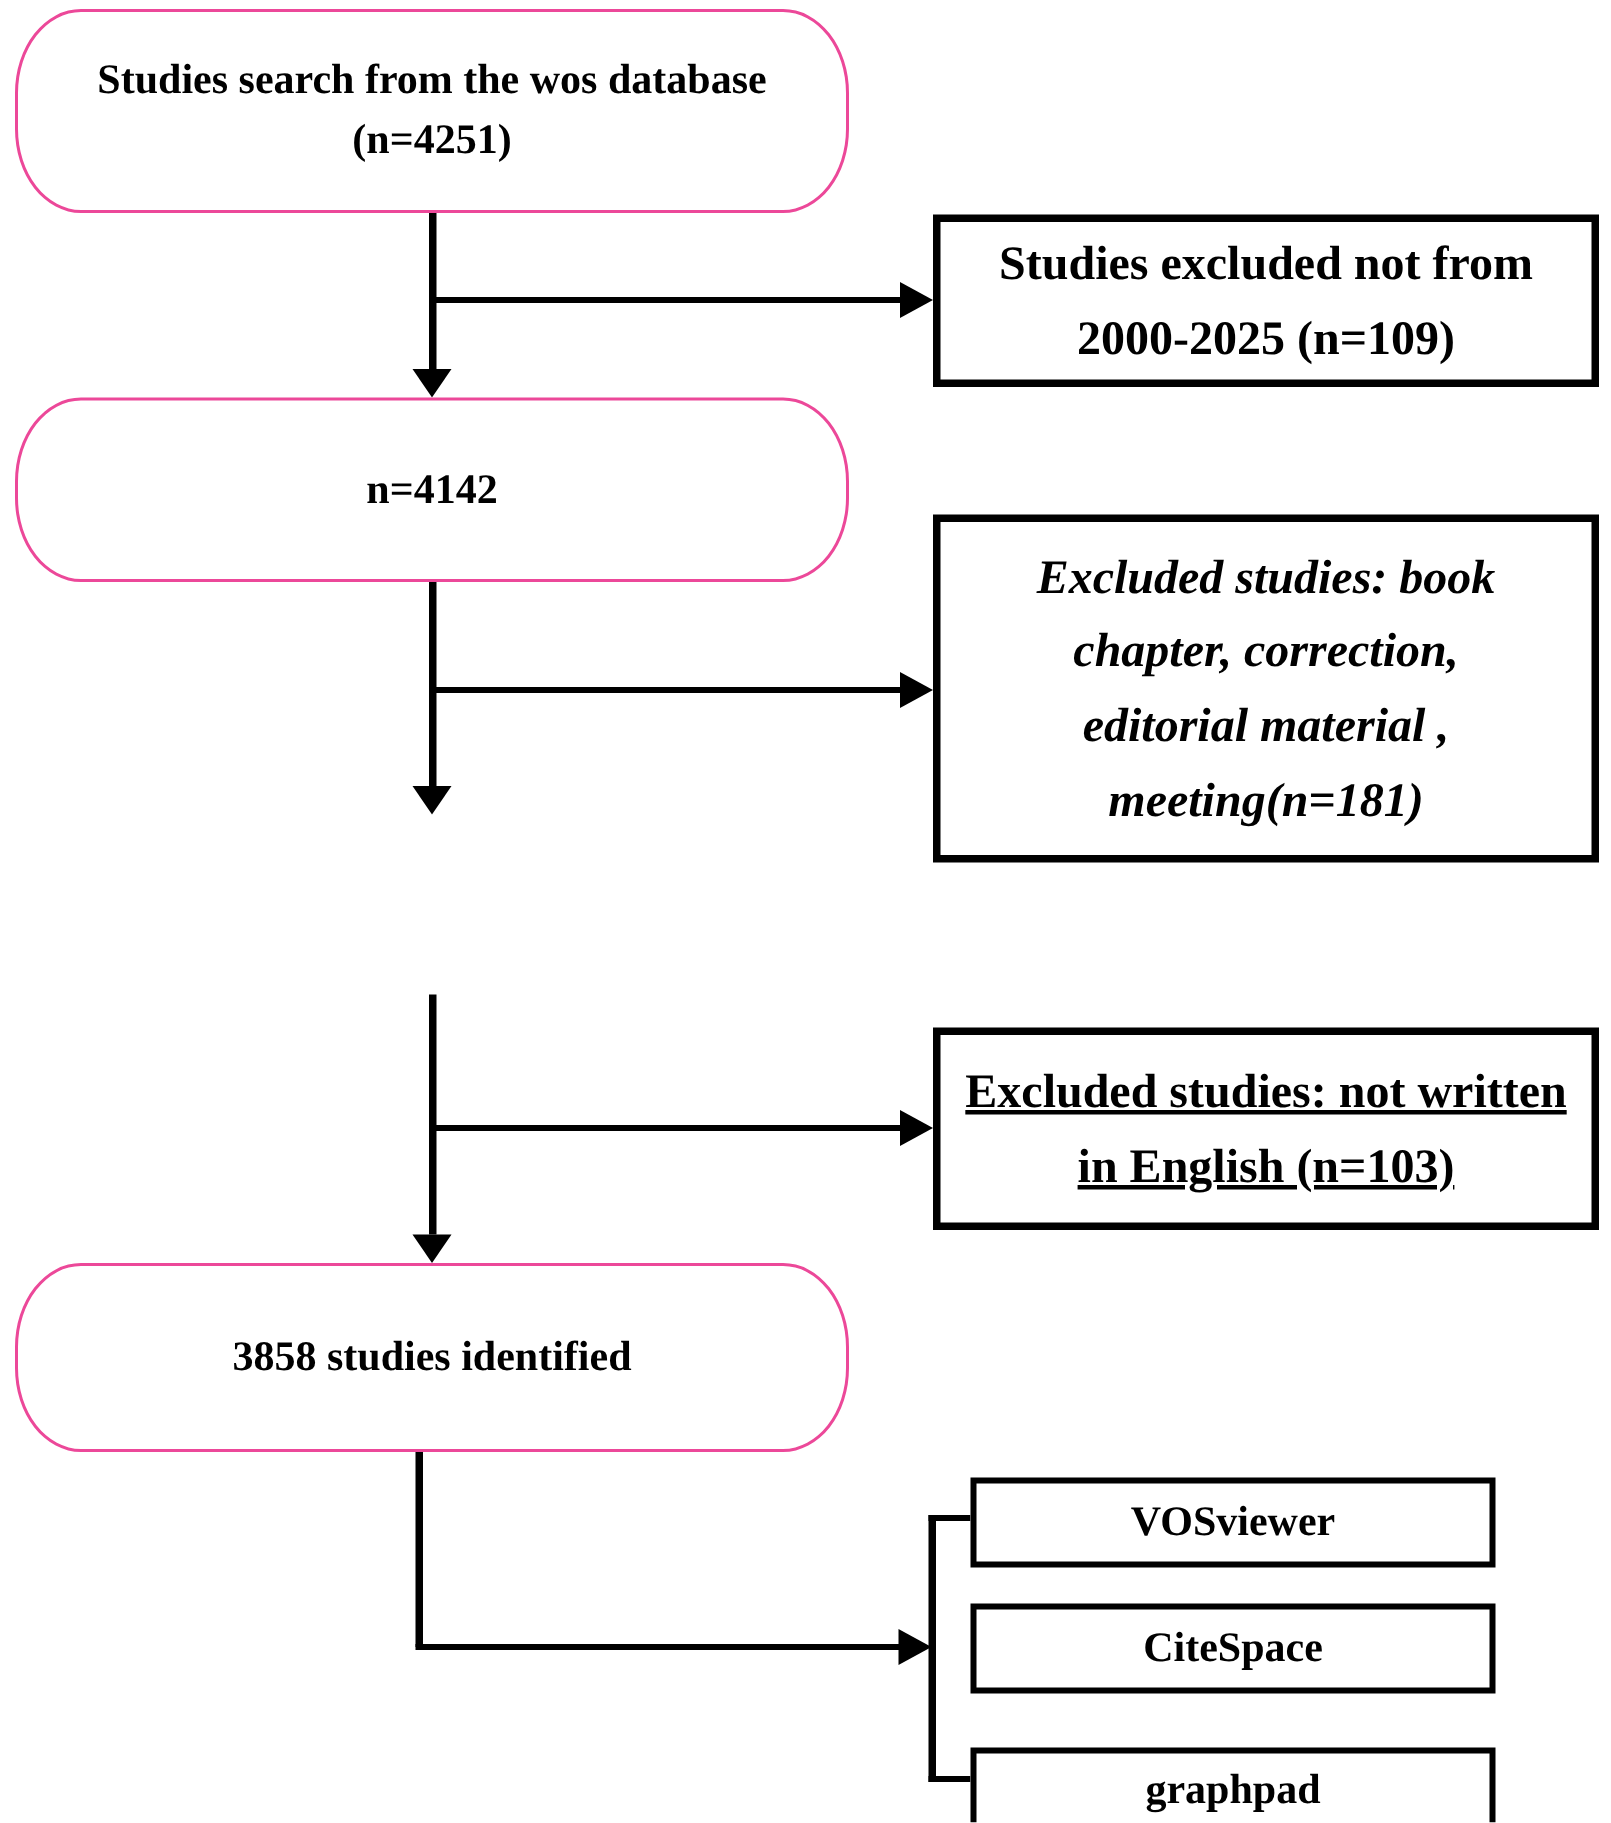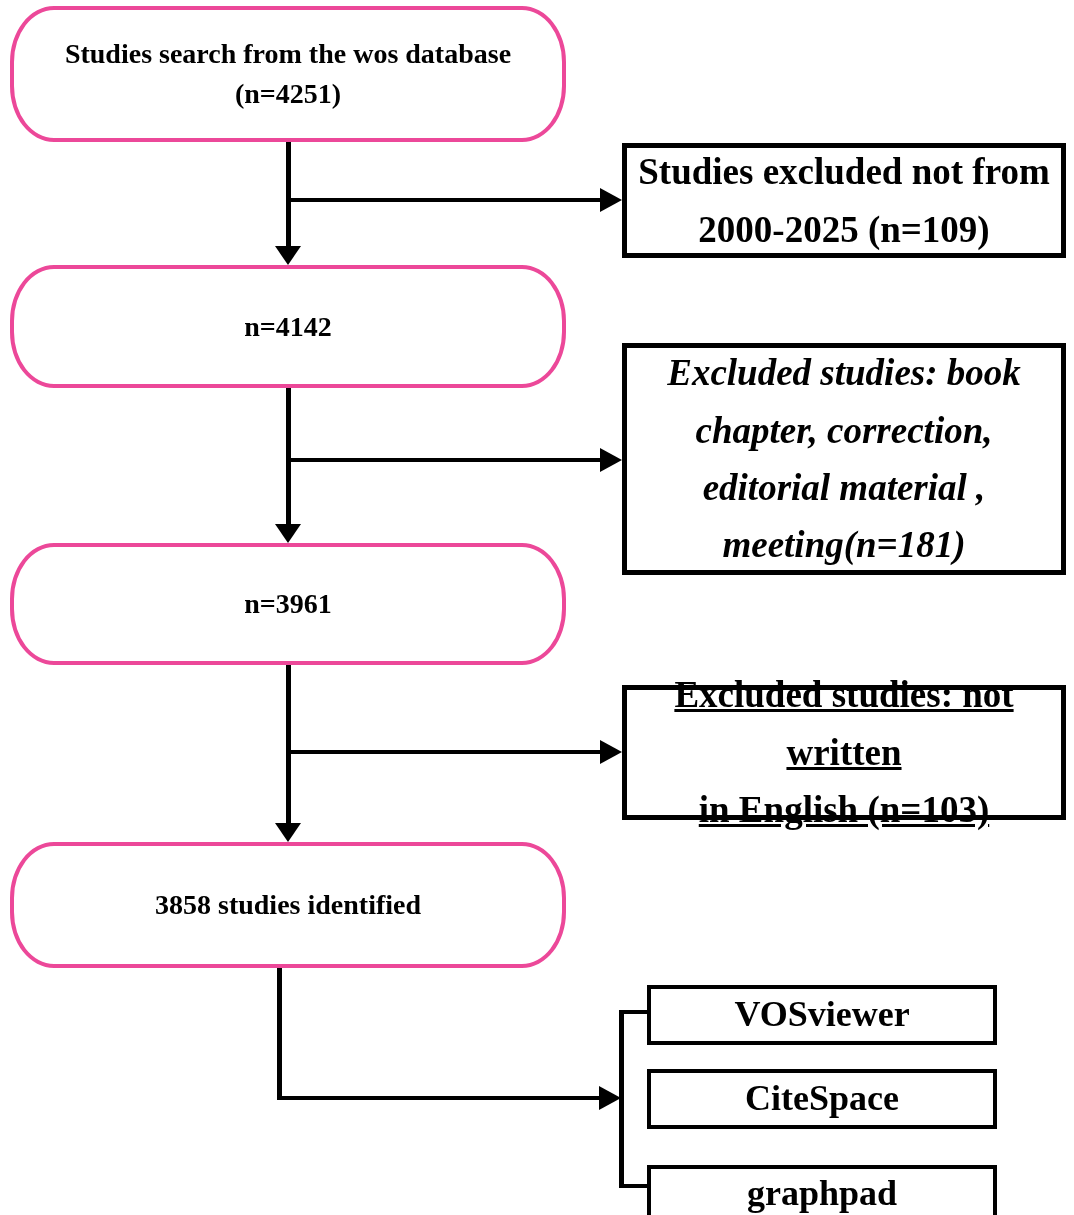--- a/index.html
+++ b/index.html
@@ -24,44 +24,44 @@
     flex-direction: column;
     justify-content: center;
     align-items: center;
     text-align: center;
     font-weight: bold;
     z-index: 2;
   }
   .rbox {
     left: 10px;
     width: 556px;
-    border: 4px solid #ec4899;
+    border: 2px solid #ec4899;
     border-radius: 44px / 56px;
     font-size: 28px;
     line-height: 1.42;
   }
   .rbox-1 { top: 6px;   height: 136px; }
   .rbox-2 { top: 265px; height: 123px; }
   .rbox-3 { top: 543px; height: 122px; }
   .rbox-4 { top: 842px; height: 126px; }
   .sbox {
     left: 622px;
     width: 444px;
     border: 5px solid #000000;
-    font-size: 37px;
+    font-size: 32px;
     line-height: 1.55;
   }
   .sbox-1 { top: 143px; height: 115px; }
   .sbox-2 { top: 343px; height: 232px; font-style: italic; }
   .sbox-3 { top: 685px; height: 135px; text-decoration: underline; }
   .tbox {
     left: 647px;
     width: 350px;
     border: 4px solid #000000;
-    font-size: 36px;
+    font-size: 28px;
     line-height: 1.2;
   }
   .tbox-1 { top: 985px;  height: 60px; }
   .tbox-2 { top: 1069px; height: 60px; }
   .tbox-3 { top: 1153px; height: 58px; margin-top: 12px; }
   .line {
     position: absolute;
     background: #000000;
     z-index: 1;
   }
@@ -90,23 +90,20 @@
 
   <div class="box rbox rbox-1">
     <span class="txtline">Studies search from the wos database</span>
     <span class="txtline">(n=4251)</span>
   </div>
 
   <div class="box rbox rbox-2">
     <span class="txtline">n=4142</span>
   </div>
 
-  <div class="box rbox rbox-3">
-    <span class="txtline">n=3961</span>
-  </div>
 
   <div class="box rbox rbox-4">
     <span class="txtline">3858 studies identified</span>
   </div>
 
   <div class="box sbox sbox-1">
     <span class="txtline">Studies excluded not from</span>
     <span class="txtline">2000-2025 (n=109)</span>
   </div>
 

